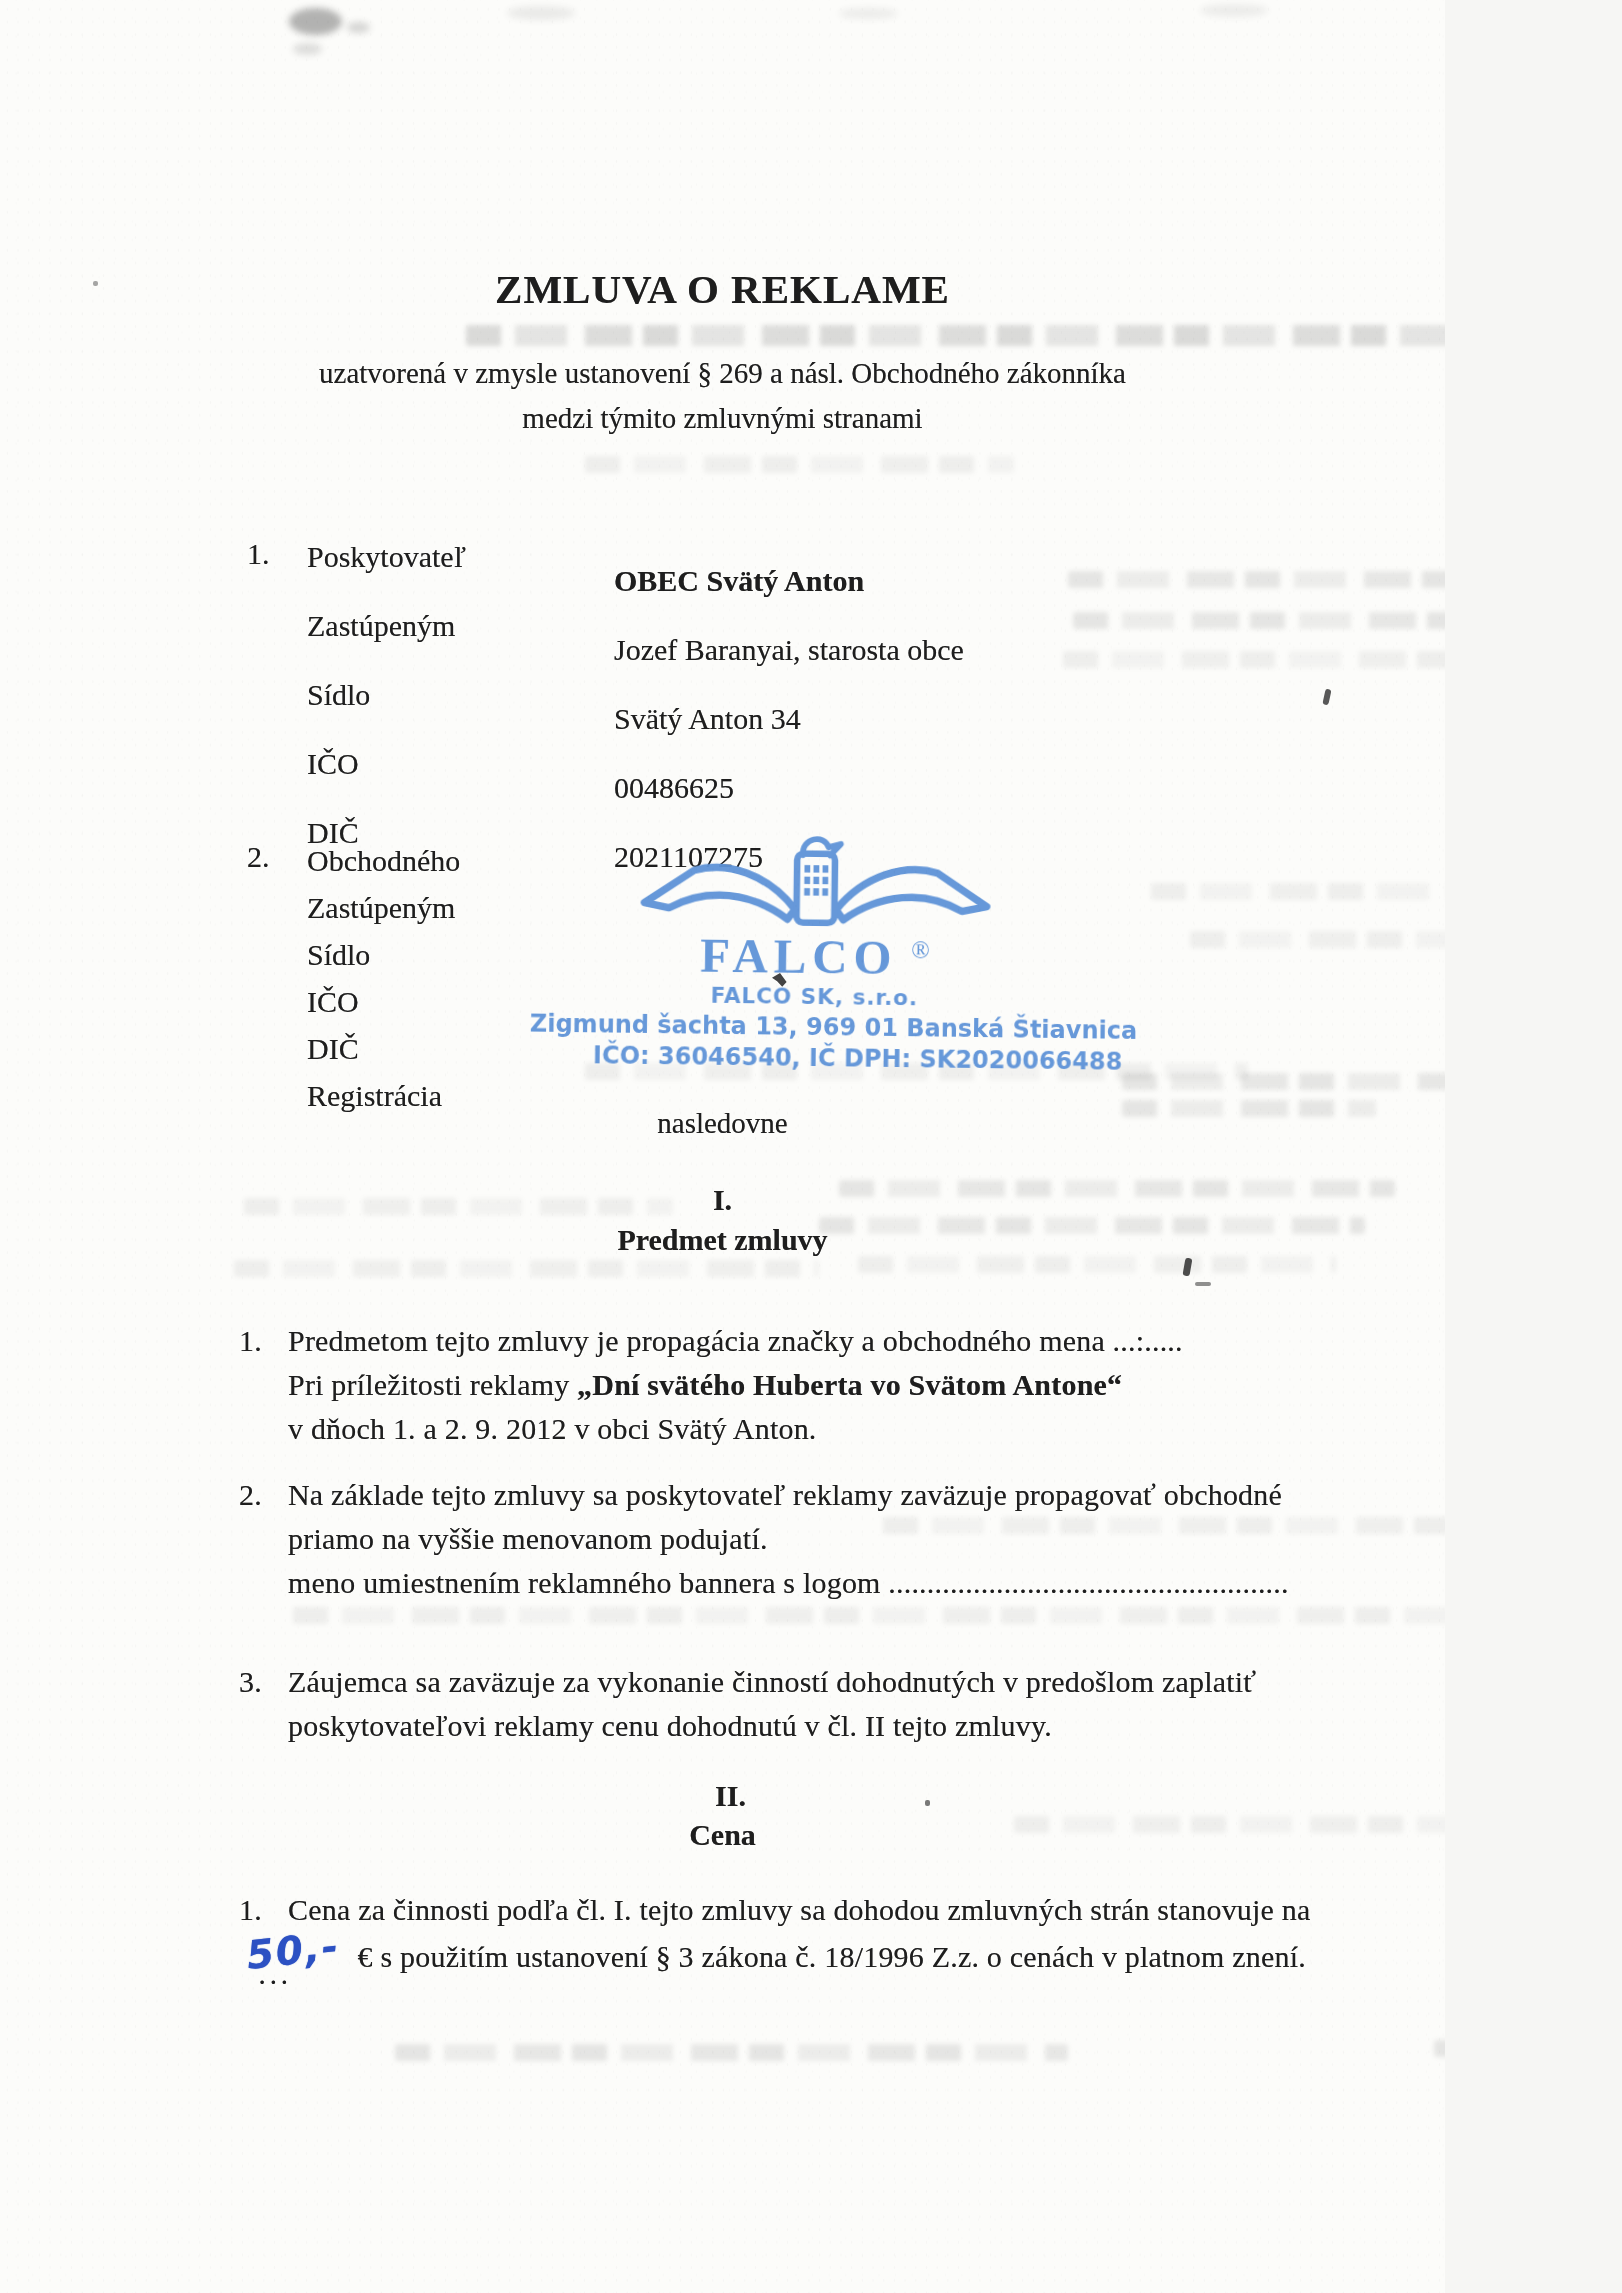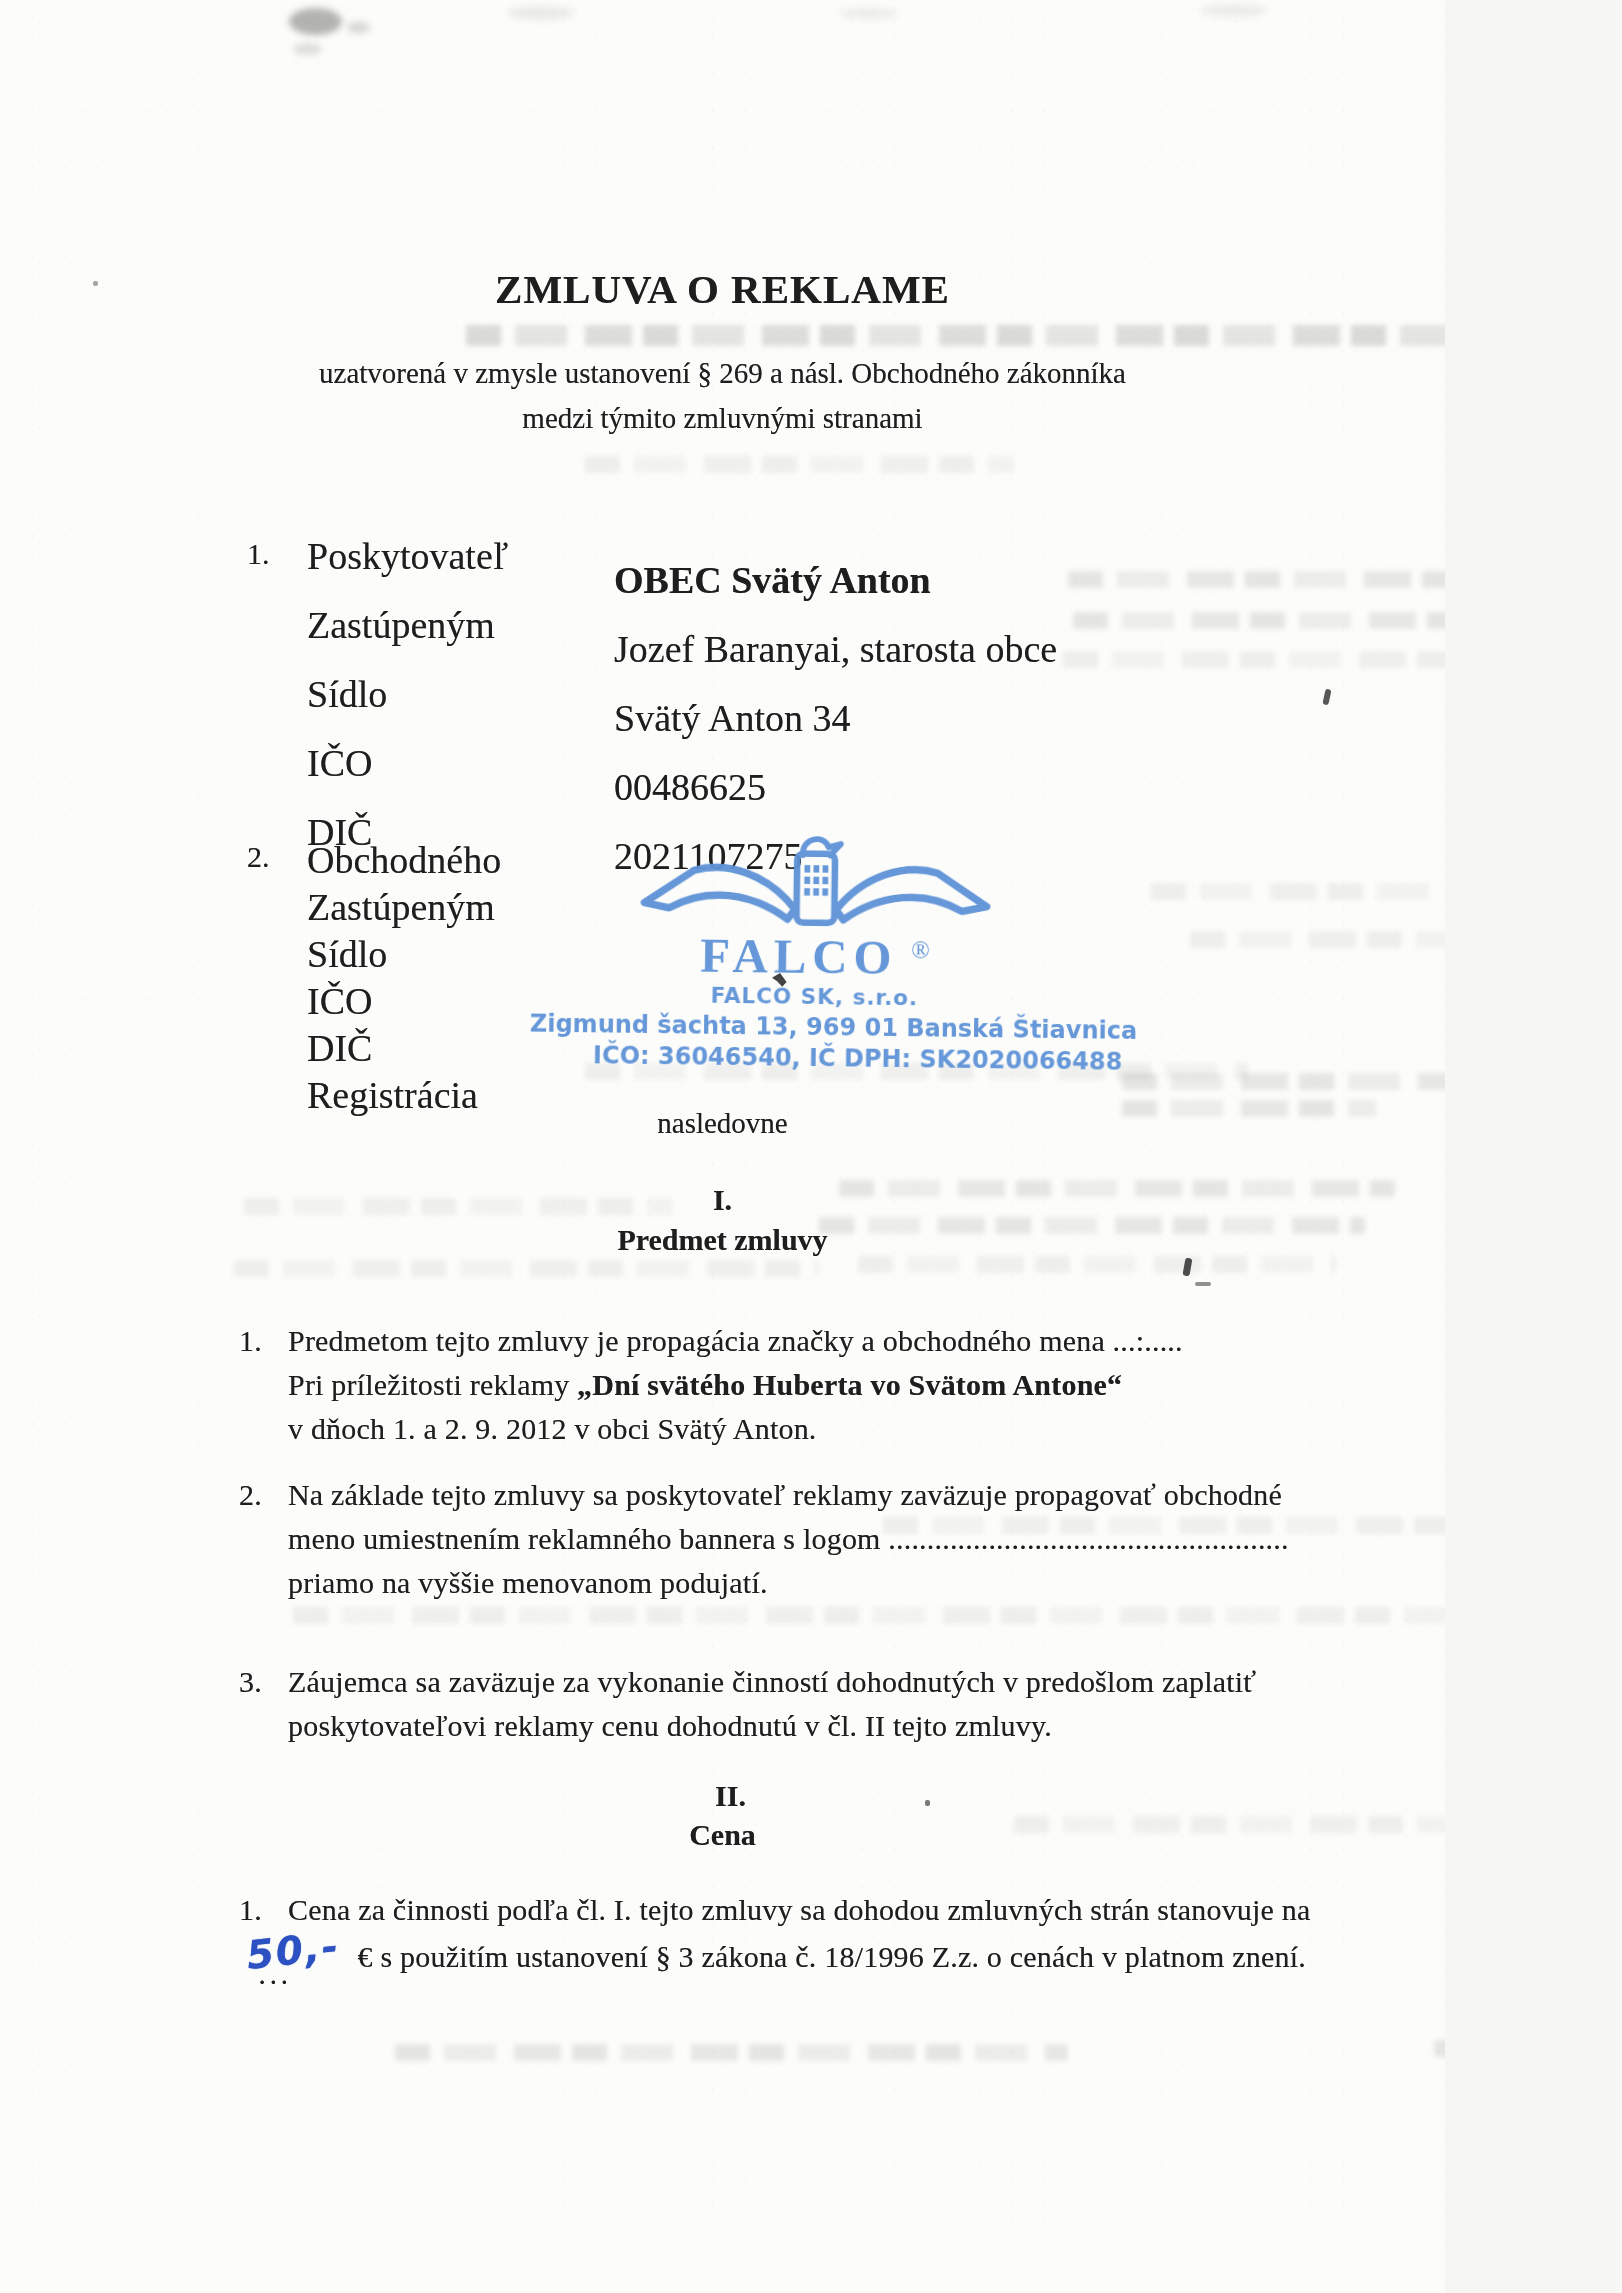--- a/index.html
+++ b/index.html
@@ -36,21 +36,21 @@
   }
   .subtitle{
     top:351px; font-size:29px; line-height:45px;
   }
   .connector{ top:1107px; font-size:29px; }
   .art-roman{ font-size:30px; font-weight:bold; }
   .art-head{ font-size:30px; font-weight:bold; }
 
   
   .party-num{ font-size:30px; }
-  .party-rows{ font-size:38px; line-height:45px; }
+  .party-rows{ font-size:30px; line-height:45px; }
   .prow{ display:flex; }
   .plabel{ width:307px; }
   .pvalue{ white-space:nowrap;margin-top:24px; }
 
   
   .item{ font-size:30px; line-height:44px; width:1170px; letter-spacing:0.2px; }
   .iline{ display:flex; }
   .inum{ width:49px; flex:0 0 49px; }
   .indent{ margin-left:49px; }
 
@@ -239,22 +239,22 @@
       <span>Pri príležitosti reklamy </span><span class="bold">„Dní svätého Huberta vo Svätom Antone“</span>
     </div>
     <div class="indent">v dňoch 1. a 2. 9. 2012 v obci Svätý Anton.</div>
   </div>
 
   <div class="abs item txt" style="left:239px;top:1473px;">
     <div class="iline">
       <span class="inum">2.</span>
       <span>Na základe tejto zmluvy sa poskytovateľ reklamy zaväzuje propagovať obchodné</span>
     </div>
+    <div class="indent">priamo na vyššie menovanom podujatí.</div>
     <div class="indent">meno umiestnením reklamného bannera s logom ....................................................</div>
-    <div class="indent">priamo na vyššie menovanom podujatí.</div>
   </div>
 
   <div class="abs item txt" style="left:239px;top:1660px;">
     <div class="iline">
       <span class="inum">3.</span>
       <span>Záujemca sa zaväzuje za vykonanie činností dohodnutých v predošlom zaplatiť</span>
     </div>
     <div class="indent">poskytovateľovi reklamy cenu dohodnutú v čl. II tejto zmluvy.</div>
   </div>
 

